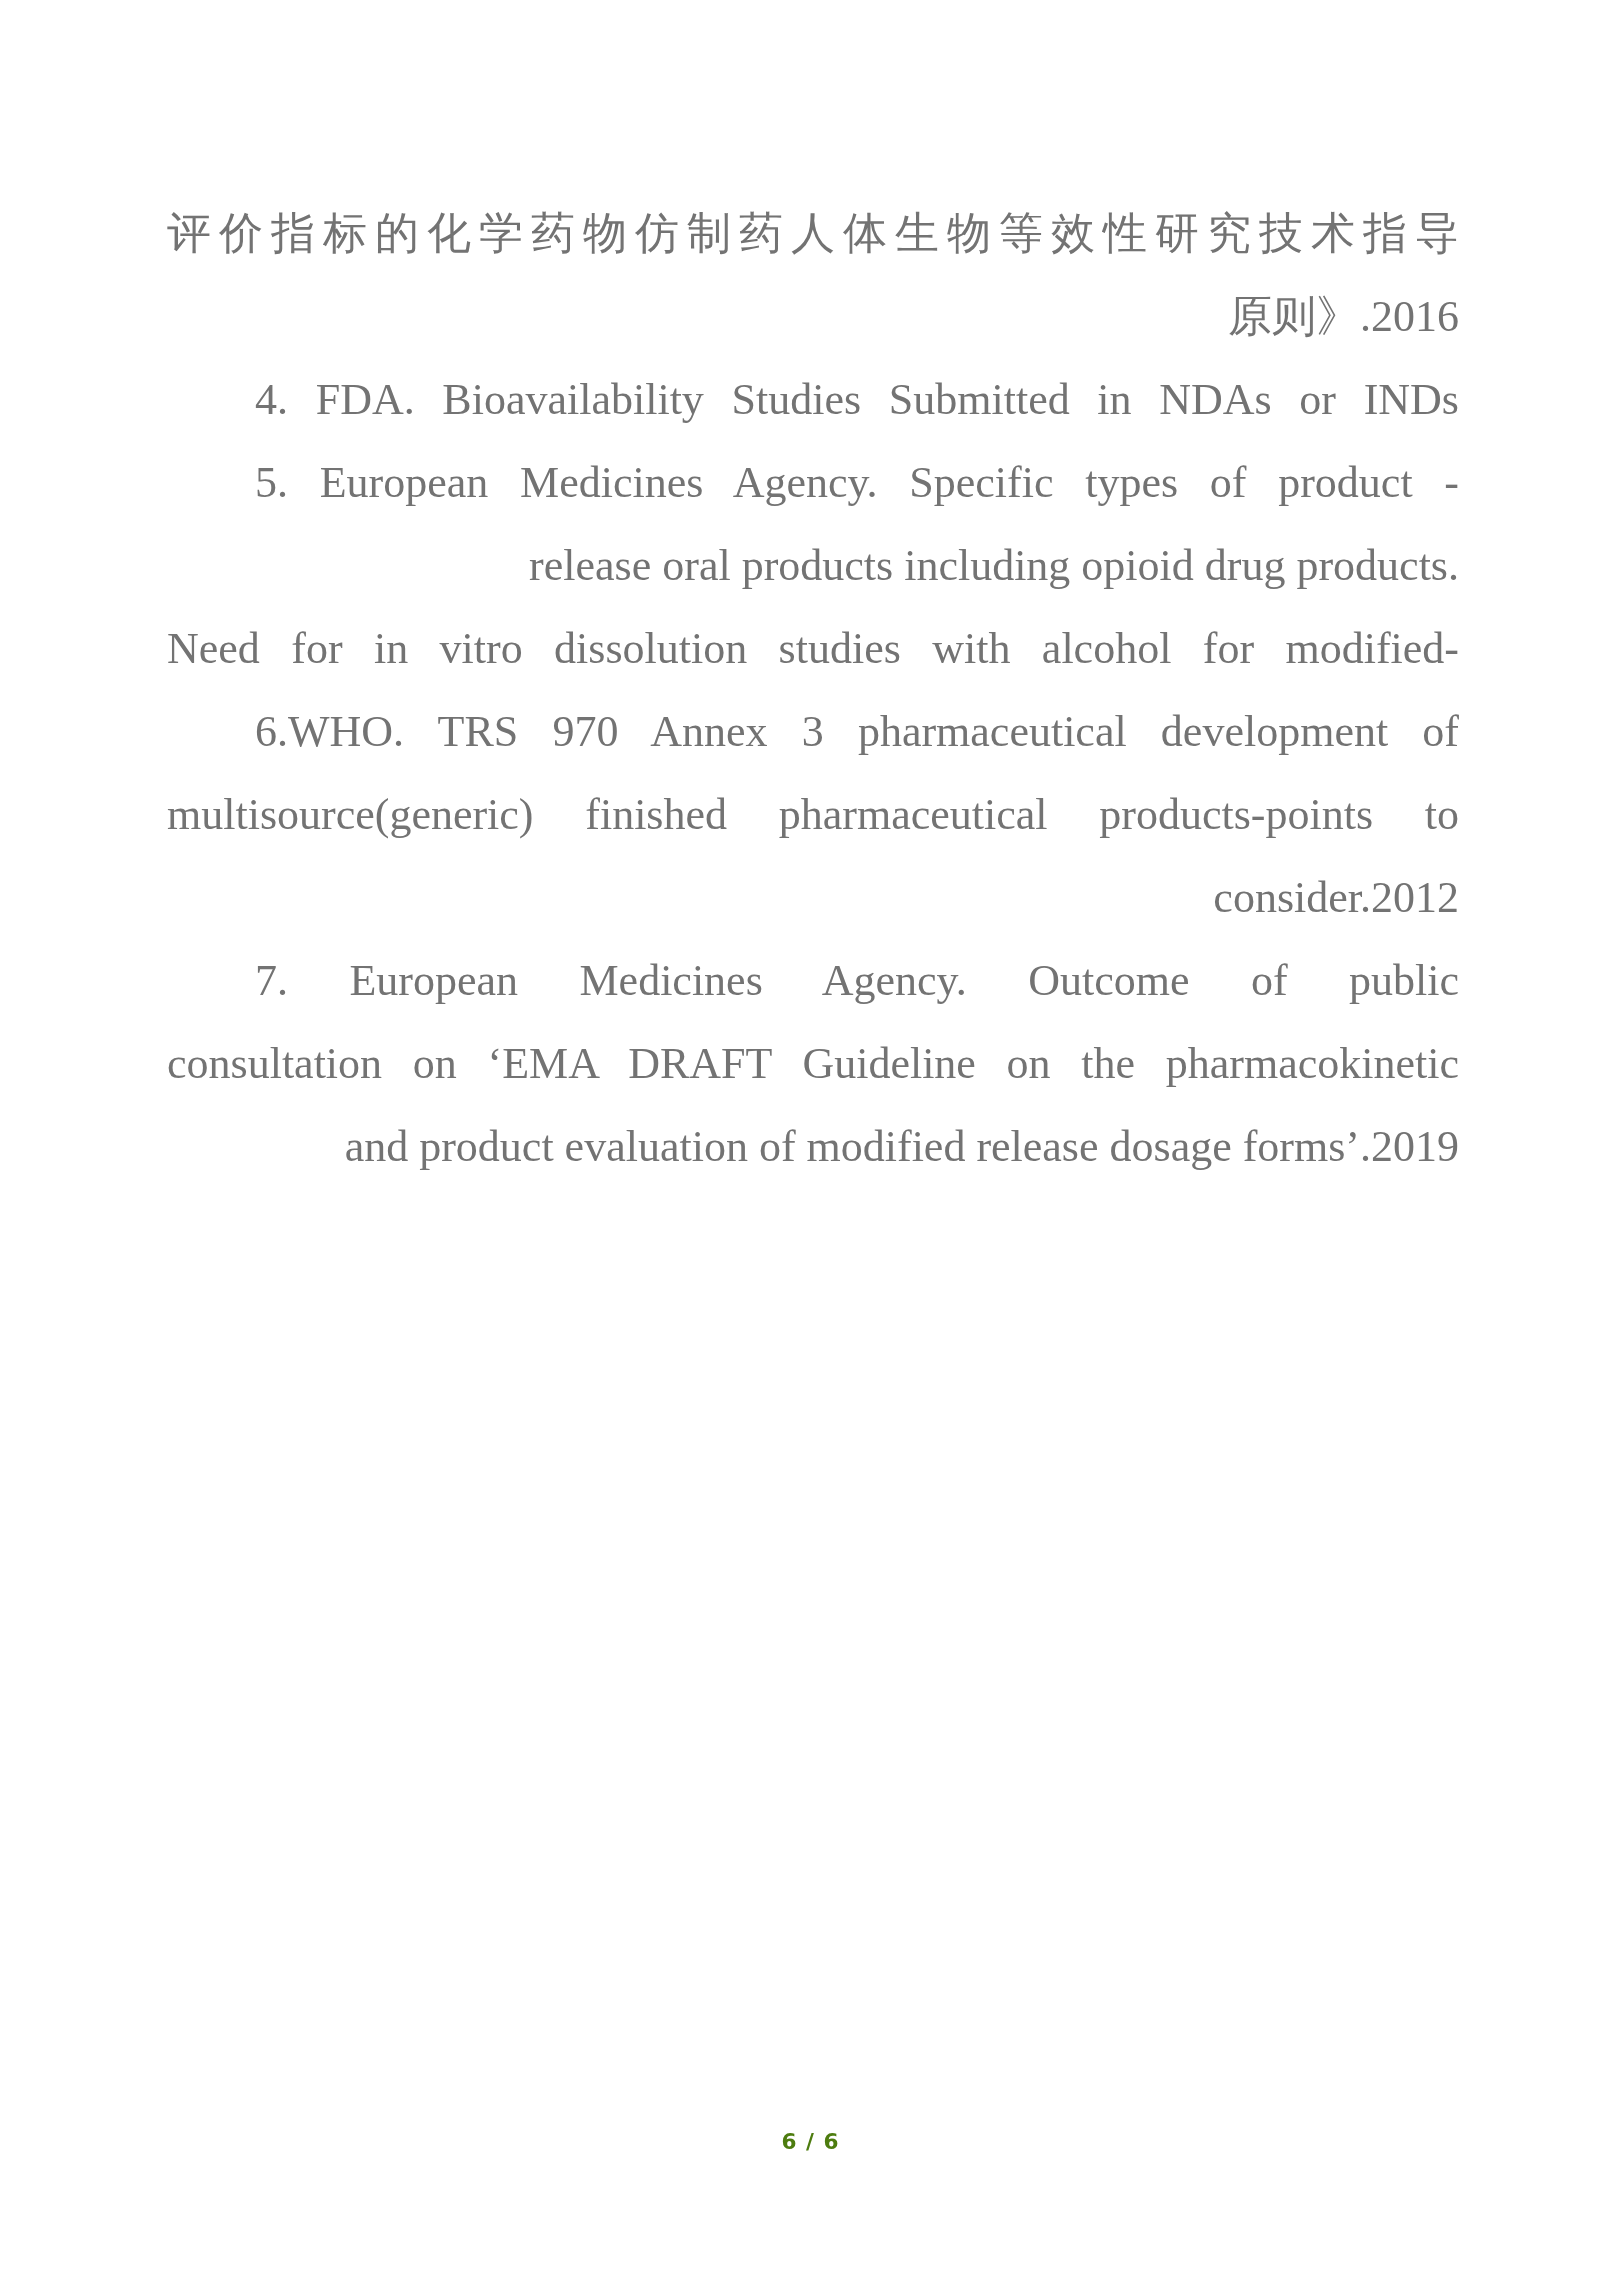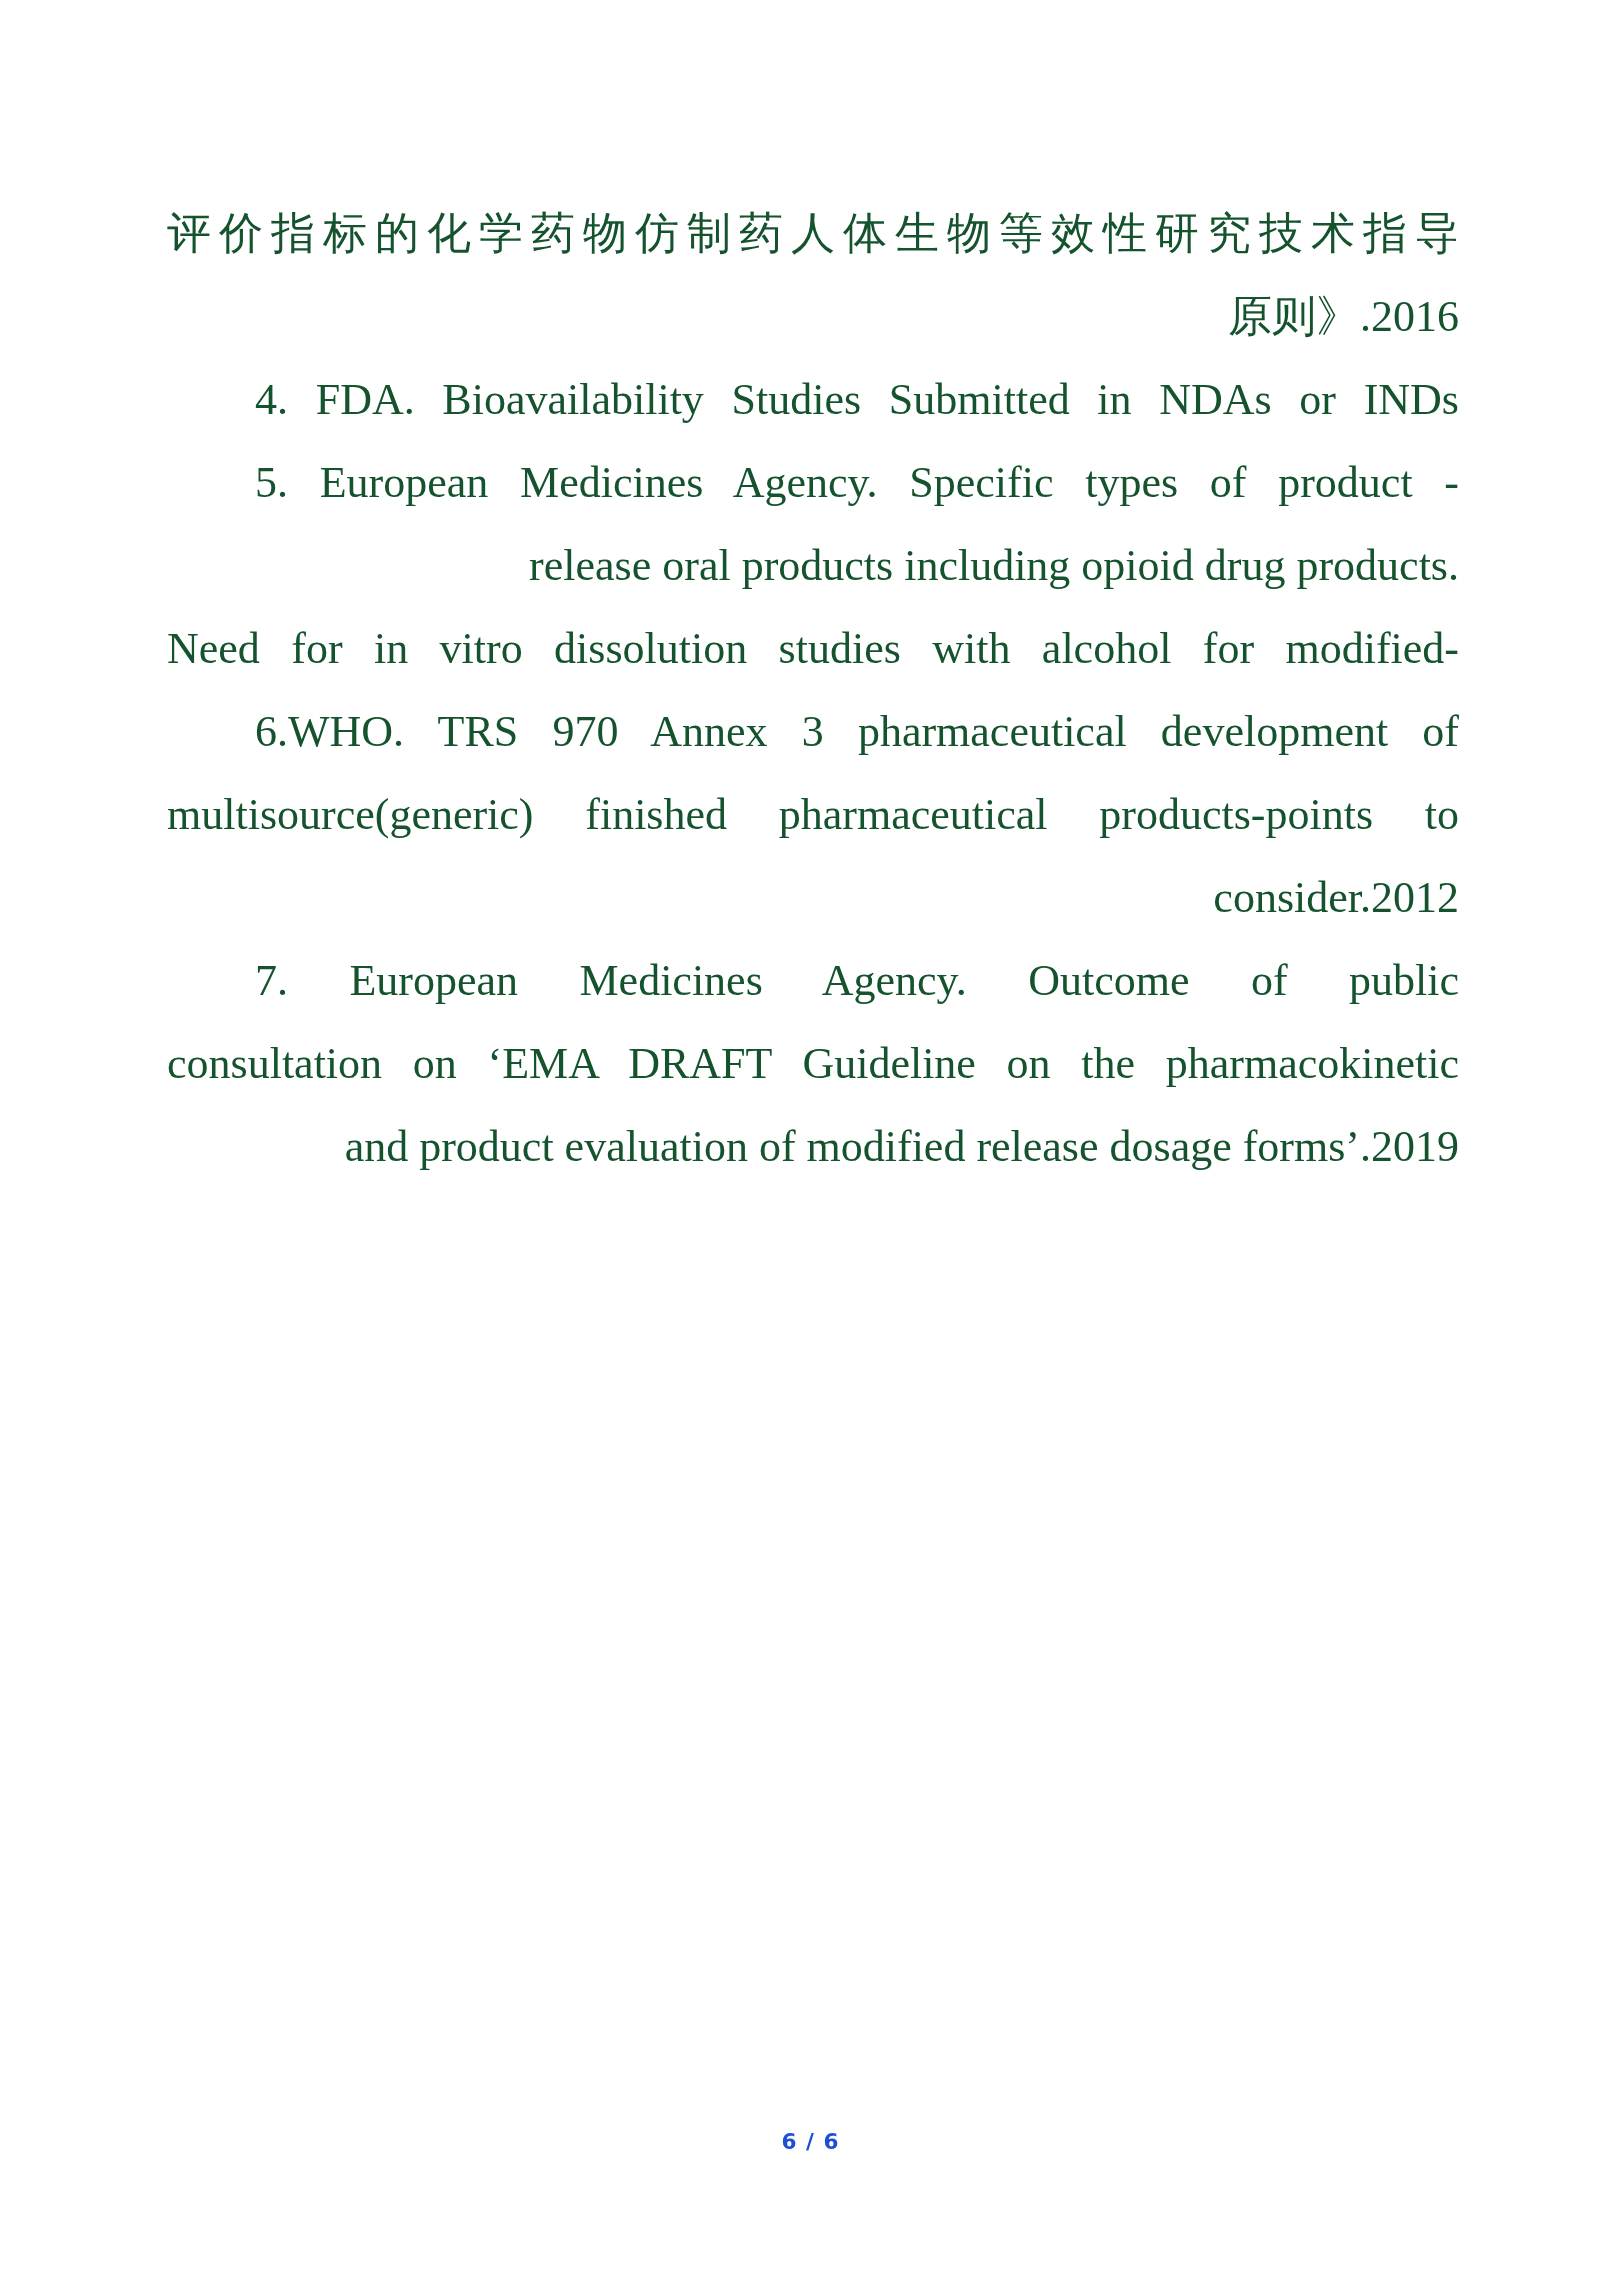--- a/index.html
+++ b/index.html
@@ -16,21 +16,21 @@
     overflow: hidden;
   }
   .content {
     position: absolute;
     left: 167px;
     right: 162px;
     top: 192px;
     font-family: "Liberation Serif", "DejaVu Serif", serif;
     font-size: 44px;
     line-height: 83px;
-    color: #14532d;
+    color: #737373;
   }
   .para { margin: 0; padding: 0; }
   .line {
     text-align: right;
   }
   .line.jf {
     text-align: justify;
     text-align-last: justify;
   }
   .line.ind {
@@ -38,21 +38,21 @@
   }
   .footer {
     position: absolute;
     left: 0;
     right: 0;
     top: 2129px;
     text-align: center;
     font-family: "DejaVu Sans", "Liberation Sans", sans-serif;
     font-size: 21.6px;
     font-weight: 600;
-    color: #1d4ed8;
+    color: #4d7c0f;
     letter-spacing: 1px;
   }
 </style>
 </head>
 <body>
 
 <div class="page">
   <div class="content" id="doc-content">
       <div class="para">
         <div class="line jf">评价指标的化学药物仿制药人体生物等效性研究技术指导</div>

